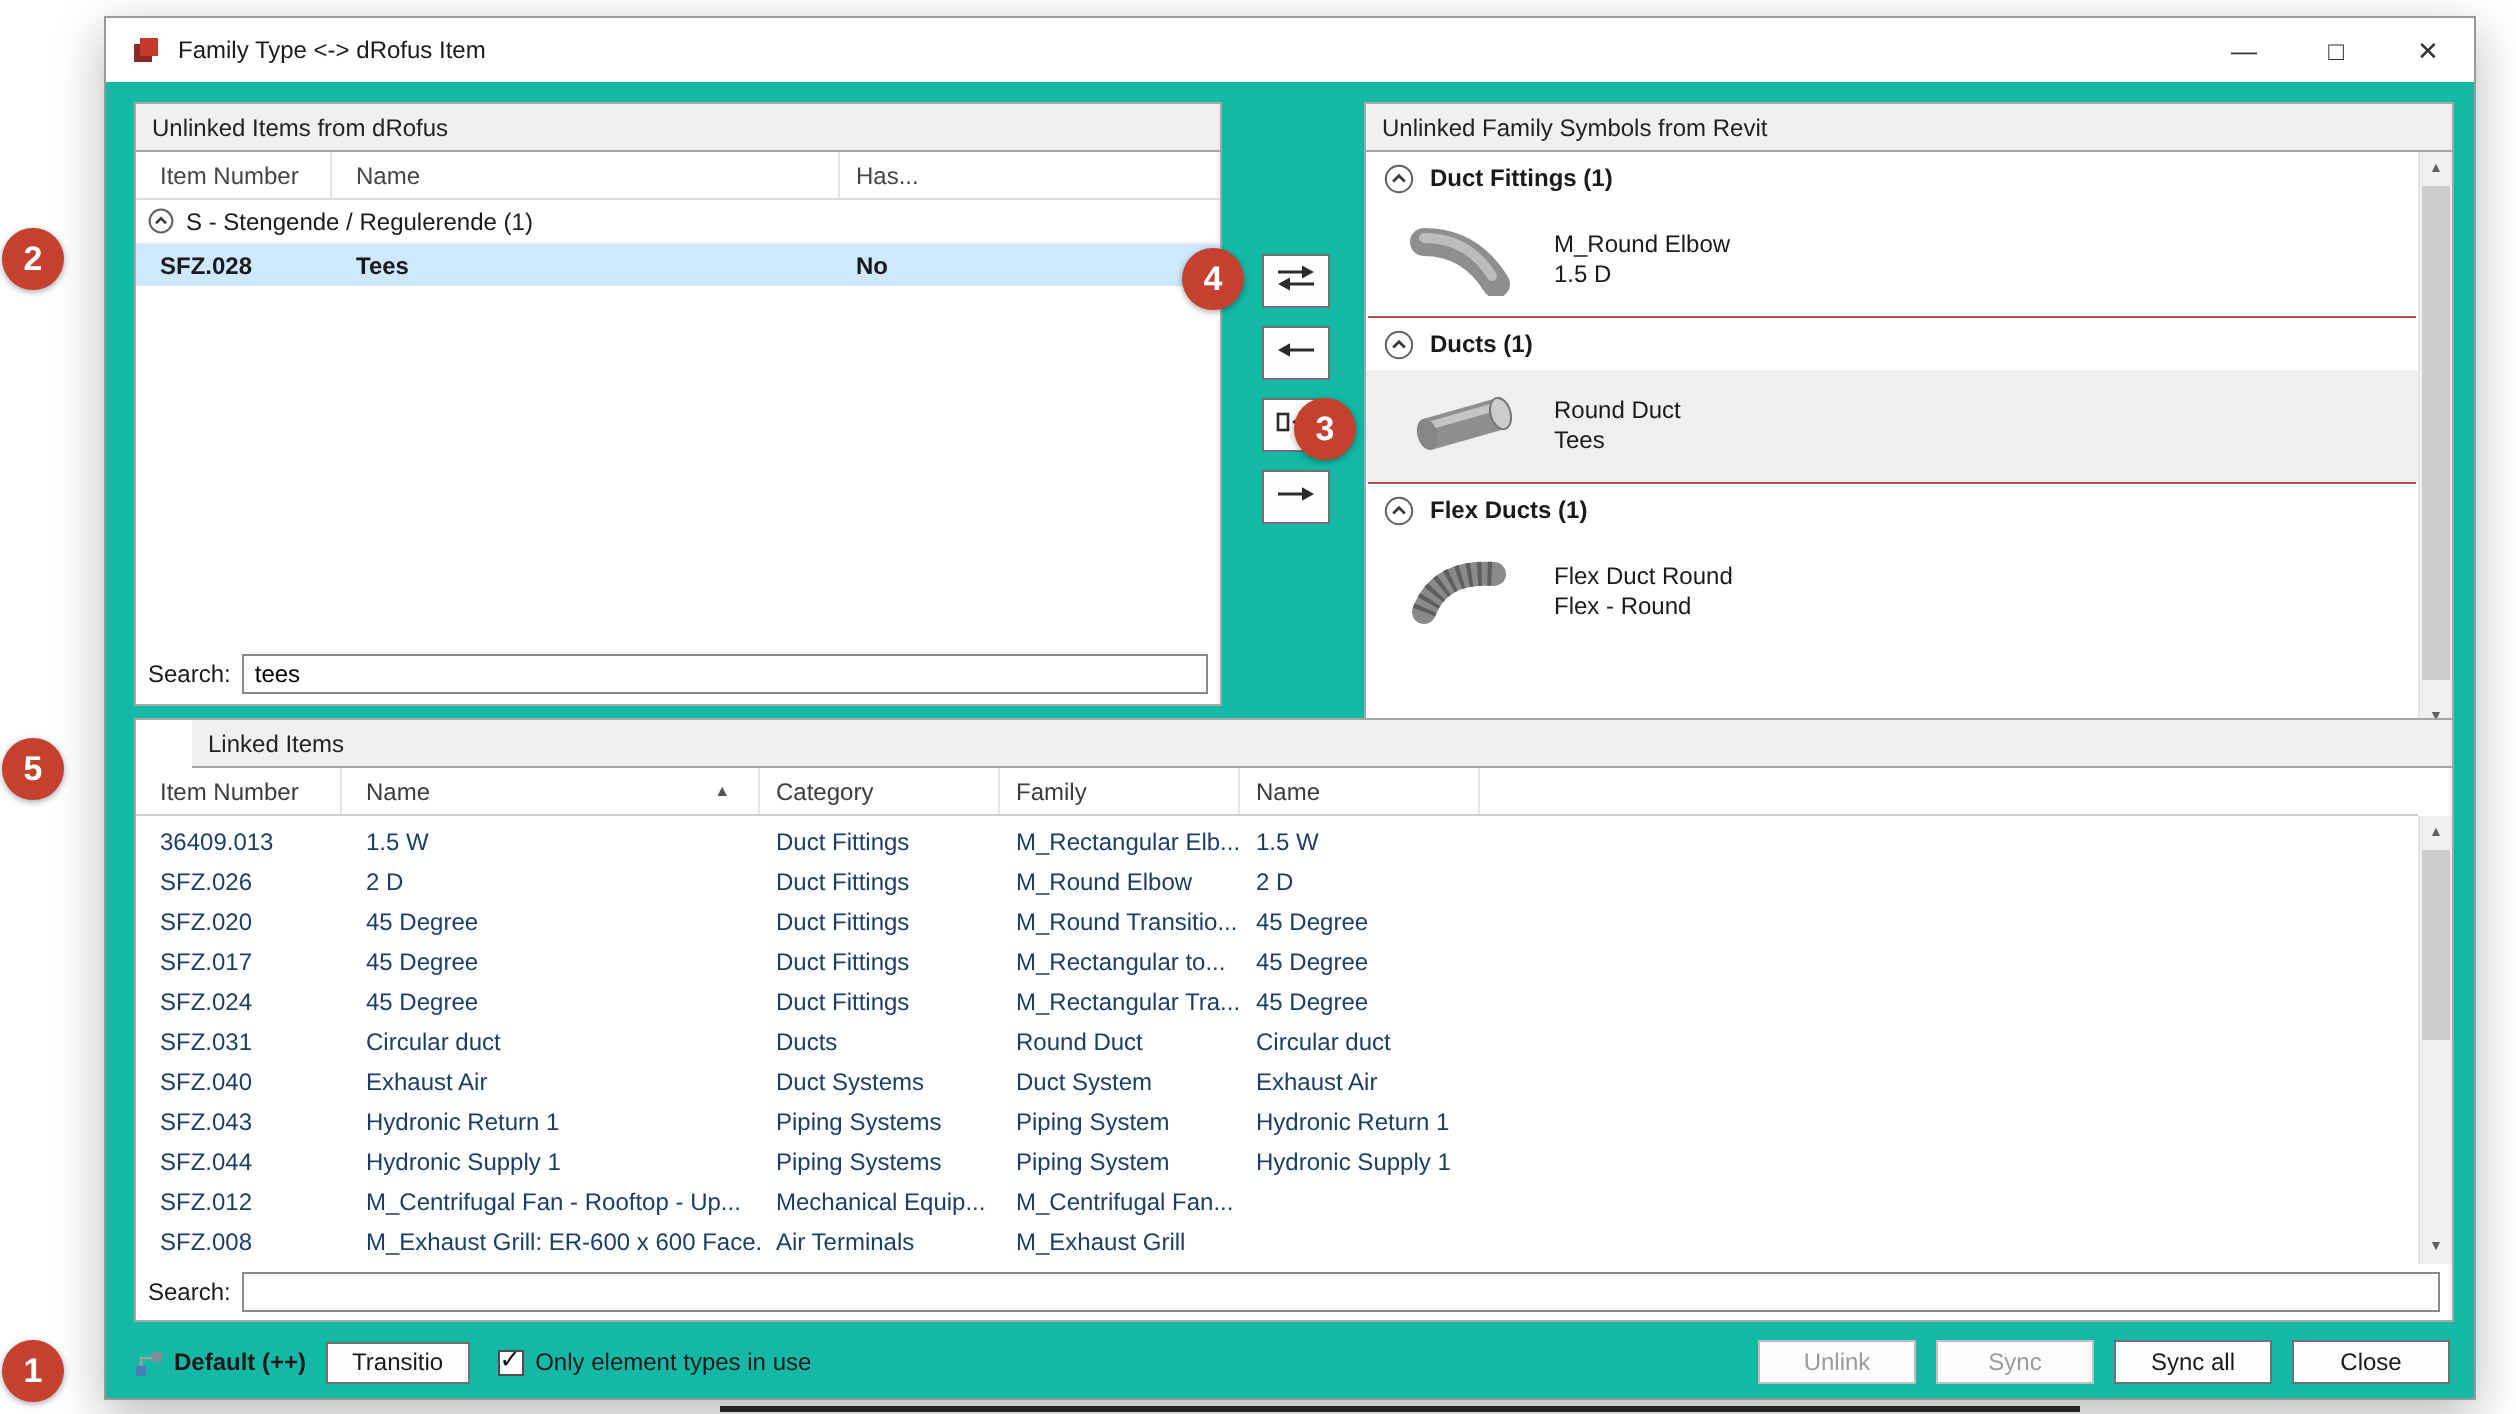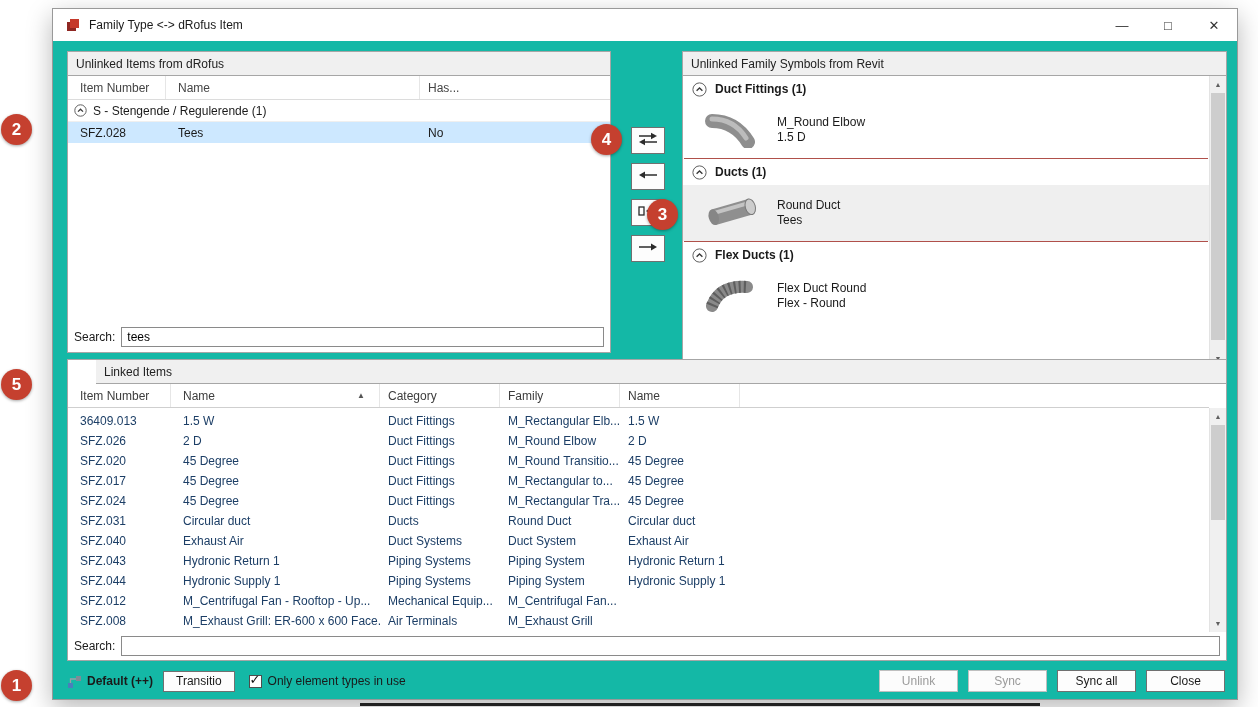--- a/index.html
+++ b/index.html
@@ -27,21 +27,21 @@
   .gb-header { height:24px; background:var(--header-bg,#f0f0f0); border-bottom:1px solid #a6a6a6; display:flex; align-items:center; padding-left:8px; color:#222; }
 
   
   .gb-left { left:14px; top:42px; width:544px; height:302px; }
   .lt-header { display:flex; height:24px; border-bottom:1px solid #dcdcdc; color:#454545; }
   .lt-header span { display:flex; align-items:center; border-right:1px solid #e6e6e6; white-space:nowrap; overflow:hidden; }
   .lt-c1 { width:98px; padding-left:12px; }
   .lt-c2 { width:254px; padding-left:12px; }
   .lt-c3 { flex:1; padding-left:8px; border-right:none !important; }
   .group-row { display:flex; align-items:center; height:22px; border-bottom:1px solid #efefef; font-weight:normal; padding-left:6px; gap:6px; }
-  .sel-row { display:flex; align-items:center; height:21px; background:var(--selection,#cde8ff); }
+  .sel-row { display:flex; align-items:center; height:21px; background:var(--selection,#cde8ff);font-weight:bold; }
   .sel-row span { white-space:nowrap; overflow:hidden; }
 
   .search-row { position:absolute; left:6px; right:6px; bottom:4px; height:22px; display:flex; align-items:center; gap:6px; }
   .search-input { flex:1; height:20px; border:1px solid #8a8a8a; padding:1px 5px; font:inherit; background:#fff; }
 
   
   .transfer { position:absolute; left:578px; top:118px; display:flex; flex-direction:column; gap:9px; }
   .t-btn { width:34px; height:27px; border:1px solid #707070; background:#fdfdfd; display:flex; align-items:center; justify-content:center; cursor:default; }
 
   

